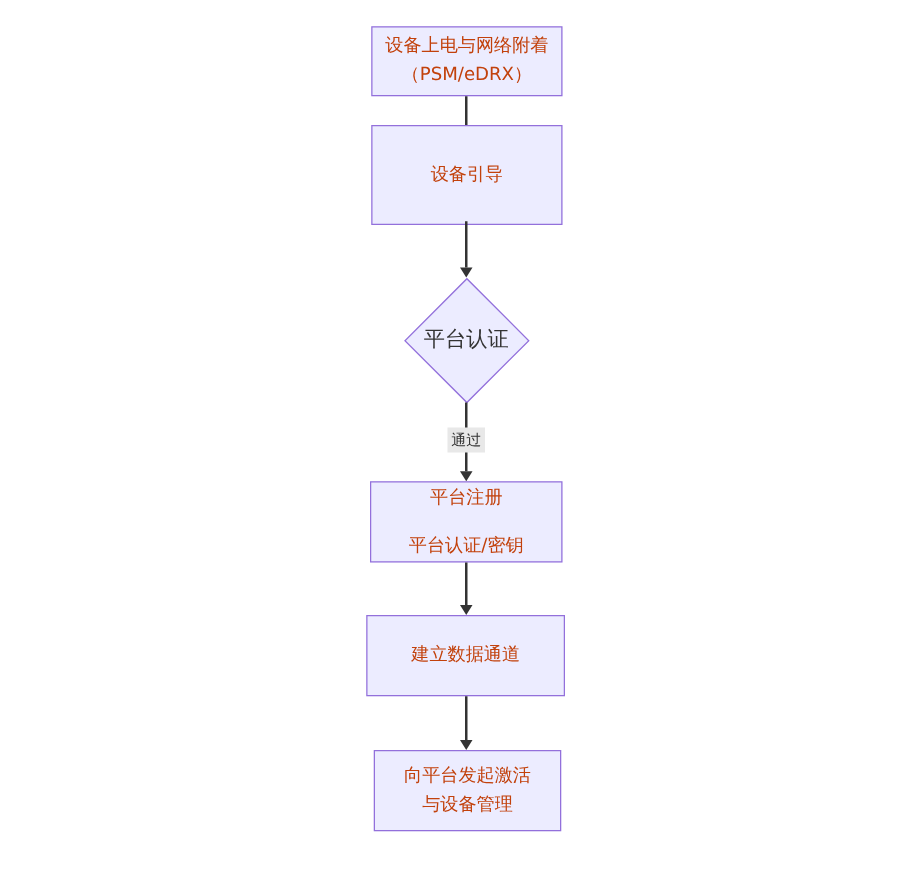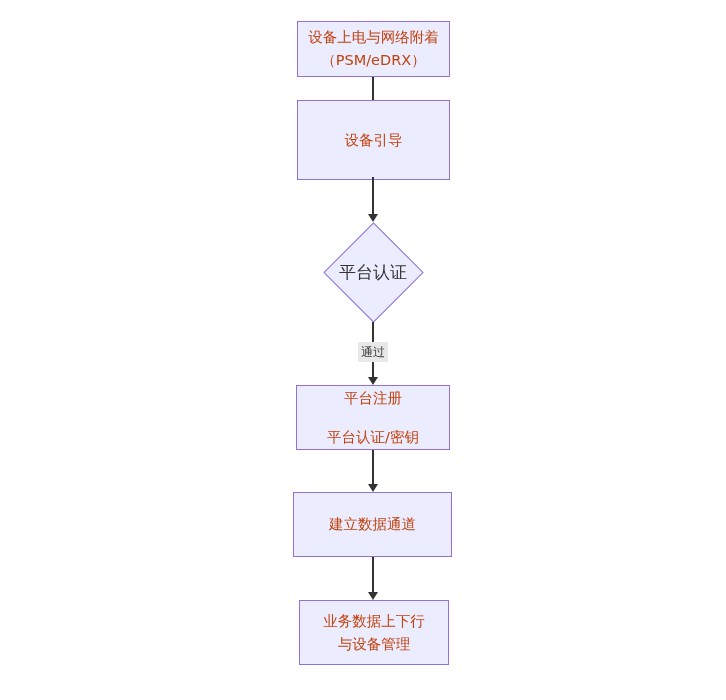--- a/index.html
+++ b/index.html
@@ -113,17 +113,17 @@
   <div class="arrowhead" style="left:368px; top:484px;"></div>
 
   <div class="node" style="left:293px; top:492px; width:159px; height:65px;">
     <div>建立数据通道</div>
   </div>
 
   <div class="edge-line" style="left:372px; top:557px; height:35px;"></div>
   <div class="arrowhead" style="left:368px; top:592px;"></div>
 
   <div class="node" style="left:299px; top:600px; width:150px; height:65px;">
-    <div>业务数据上下行</div>
+    <div>向平台发起激活</div>
     <div>与设备管理</div>
   </div>
 
 </div>
 
 </body></html>

